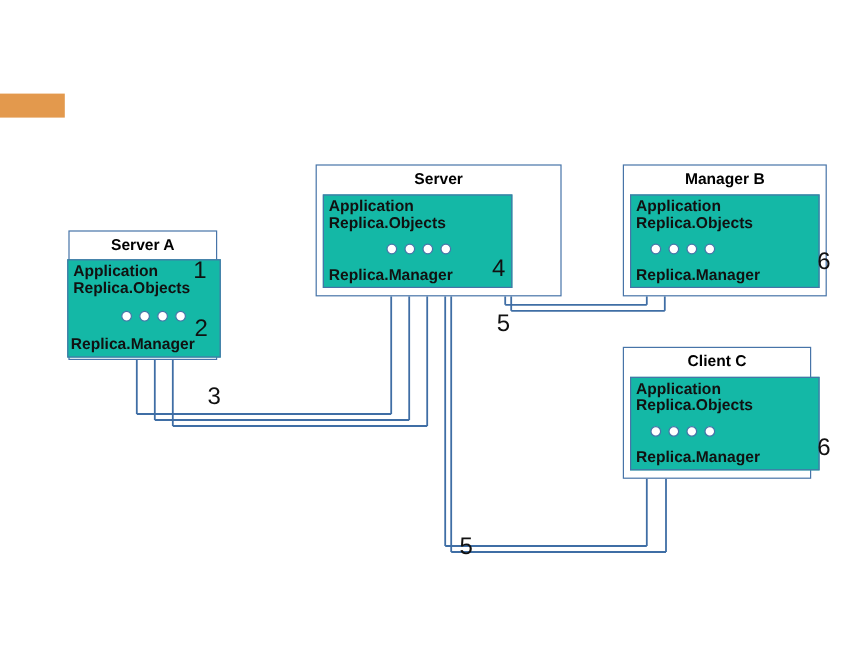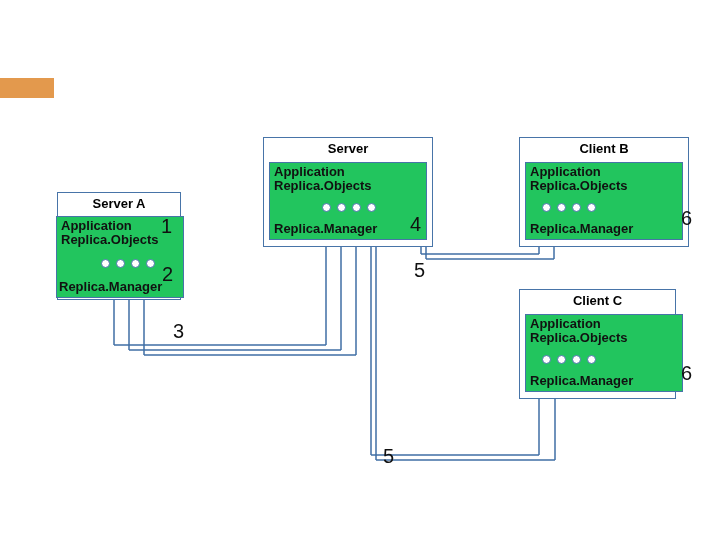--- a/index.html
+++ b/index.html
@@ -33,21 +33,21 @@
     position: absolute;
     top: 3px;
     left: 0;
     right: 0;
     text-align: center;
     font-weight: bold;
   }
   .inner {
     position: absolute;
     border: 1.5px solid #4774a8;
-    background: #22c55e;
+    background: #14b8a6;
     box-sizing: border-box;
   }
   .inner-label, .inner-label2 {
     position: absolute;
     left: 4px;
     font-weight: bold;
     color: #111;
   }
   .inner-label { top: 1px; }
   .inner-label2 { top: 15px; }
@@ -112,37 +112,37 @@
   <line x1="554" y1="259" x2="554" y2="210"></line>
 
   <line x1="371" y1="214" x2="371" y2="455"></line>
   <line x1="371" y1="455" x2="539" y2="455"></line>
   <line x1="539" y1="455" x2="539" y2="375"></line>
   <line x1="376" y1="214" x2="376" y2="460"></line>
   <line x1="376" y1="460" x2="555" y2="460"></line>
   <line x1="555" y1="460" x2="555" y2="375"></line>
 </svg>
 
-<div class="box" style="left:263px; top:137px; width:170px; height:110px;">
+<div class="box" style="left:263px; top:137px; width:205px; height:110px;">
   <div class="title">Server</div>
   <div class="inner" style="left:5px; top:24px; width:158px; height:78px;">
     <div class="inner-label">Application</div>
     <div class="inner-label2">Replica.Objects</div>
     <div class="circles" style="left:52px; top:40px;">
       <span></span>
         <span></span>
         <span></span>
         <span></span>
     </div>
     <div class="rm-label" style="left:4px; top:58px;">Replica.Manager</div>
   </div>
 </div>
 
 <div class="box" style="left:519px; top:137px; width:170px; height:110px;">
-  <div class="title">Client B</div>
+  <div class="title">Manager B</div>
   <div class="inner" style="left:5px; top:24px; width:158px; height:78px;">
     <div class="inner-label">Application</div>
     <div class="inner-label2">Replica.Objects</div>
     <div class="circles" style="left:16px; top:40px;">
       <span></span>
         <span></span>
         <span></span>
         <span></span>
     </div>
     <div class="rm-label" style="left:4px; top:58px;">Replica.Manager</div>

